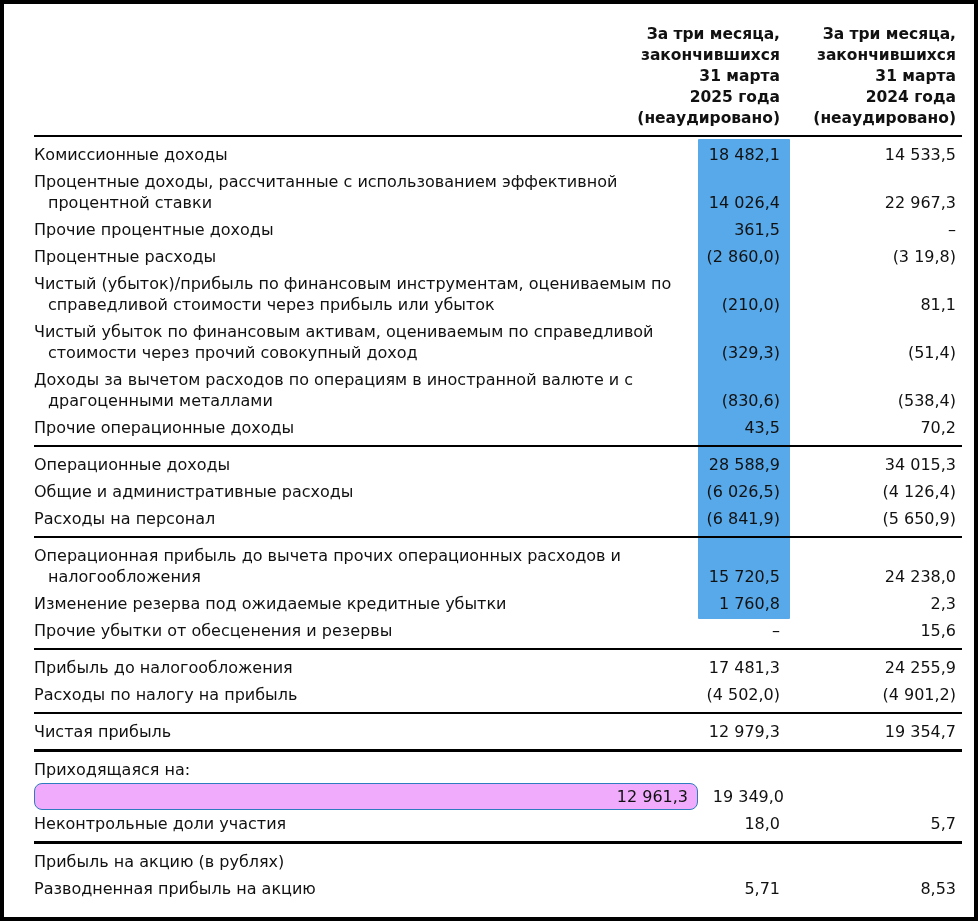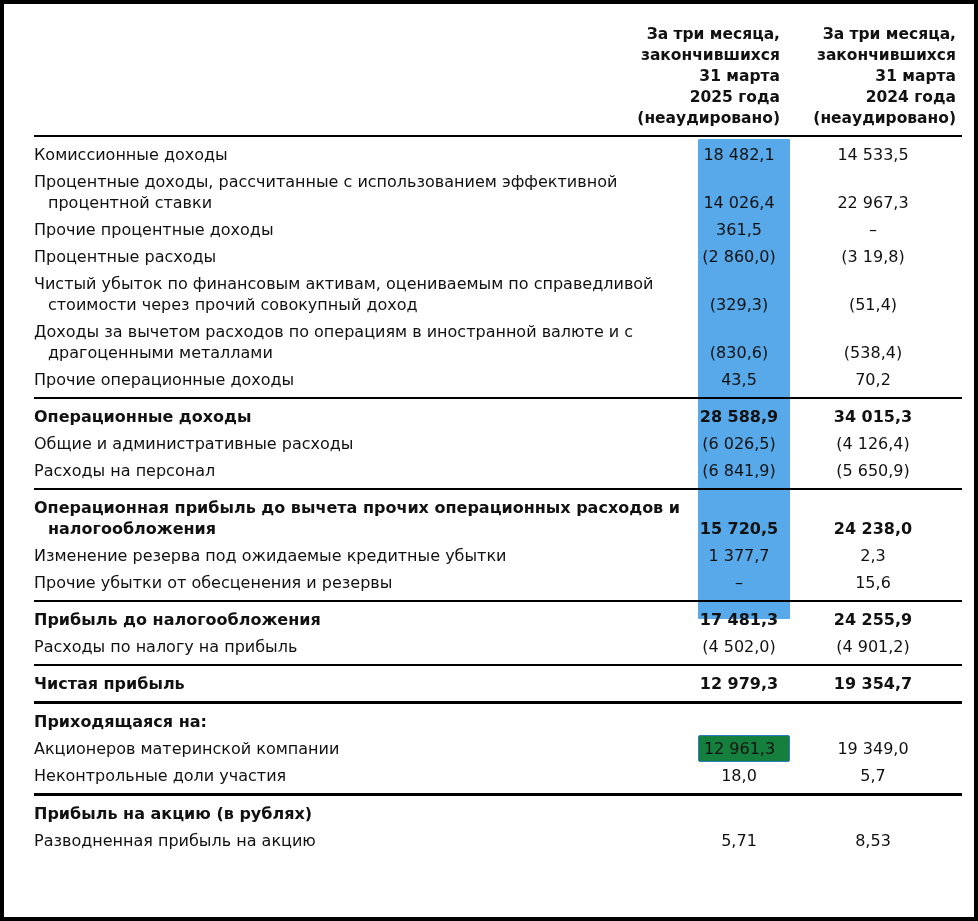--- a/index.html
+++ b/index.html
@@ -23,23 +23,23 @@
   .rule{height:2px;background:#000;margin:4px 0;position:relative;z-index:2;}
   .rule.thick{height:3px;}
   #tbl{position:relative;}
   .row{
     display:grid;grid-template-columns:1fr 92px 172px;
     position:relative;z-index:1;
   }
   .row .label{
     padding:3px 0 3px 14px;text-indent:-14px;
   }
-  .row.bold{font-weight:bold;}
+  .row.bold{font-weight:normal;}
   .row .val{
-    text-align:center;padding:3px 10px 3px 0;white-space:nowrap;
+    text-align:right;padding:3px 10px 3px 0;white-space:nowrap;
     align-self:end;
   }
   .row .val.v24{padding-right:6px;}
   .row .val.hl-single{
     border:1px solid #2e7cbe;border-radius:2px;
     padding:2px 9px 2px 0;
   }
   #band{
     position:absolute;z-index:0;right:172px;width:92px;
     top:0;height:0;border-radius:1px;
@@ -83,20 +83,25 @@
         <div class="label">Прочие процентные доходы</div>
         <div class="val v25">361,5</div>
         <div class="val v24">–</div>
       </div>
       <div class="row">
         <div class="label">Процентные расходы</div>
         <div class="val v25">(2 860,0)</div>
         <div class="val v24">(3 19,8)</div>
       </div>
       <div class="row">
+        <div class="label">Чистый (убыток)/прибыль по финансовым инструментам, оцениваемым по справедливой стоимости через прибыль или убыток</div>
+        <div class="val v25">(210,0)</div>
+        <div class="val v24">81,1</div>
+      </div>
+      <div class="row">
         <div class="label">Чистый убыток по финансовым активам, оцениваемым по справедливой стоимости через прочий совокупный доход</div>
         <div class="val v25">(329,3)</div>
         <div class="val v24">(51,4)</div>
       </div>
       <div class="row">
         <div class="label">Доходы за вычетом расходов по операциям в иностранной валюте и с драгоценными металлами</div>
         <div class="val v25">(830,6)</div>
         <div class="val v24">(538,4)</div>
       </div>
       <div class="row">
@@ -121,21 +126,21 @@
         <div class="val v24">(5 650,9)</div>
       </div>
       <div class="rule"></div>
       <div class="row bold">
         <div class="label">Операционная прибыль до вычета прочих операционных расходов и налогообложения</div>
         <div class="val v25">15 720,5</div>
         <div class="val v24">24 238,0</div>
       </div>
       <div class="row">
         <div class="label">Изменение резерва под ожидаемые кредитные убытки</div>
-        <div class="val v25">1 377,7</div>
+        <div class="val v25">1 760,8</div>
         <div class="val v24">2,3</div>
       </div>
       <div class="row">
         <div class="label">Прочие убытки от обесценения и резервы</div>
         <div class="val v25">–</div>
         <div class="val v24">15,6</div>
       </div>
       <div class="rule"></div>
       <div class="row bold">
         <div class="label">Прибыль до налогообложения</div>
@@ -153,22 +158,21 @@
         <div class="val v25">12 979,3</div>
         <div class="val v24">19 354,7</div>
       </div>
       <div class="rule thick"></div>
       <div class="row bold">
         <div class="label">Приходящаяся на:</div>
         <div class="val v25"></div>
         <div class="val v24"></div>
       </div>
       <div class="row">
-        <div class="label">Акционеров материнской компании</div>
-        <div class="val v25 hl-single" style="background: #15803d;">12 961,3</div>
+        <div class="val v25 hl-single" style="background: #f0abfc; border-radius: 8px;">12 961,3</div>
         <div class="val v24">19 349,0</div>
       </div>
       <div class="row">
         <div class="label">Неконтрольные доли участия</div>
         <div class="val v25">18,0</div>
         <div class="val v24">5,7</div>
       </div>
       <div class="rule thick"></div>
       <div class="row bold">
         <div class="label">Прибыль на акцию (в рублях)</div>

